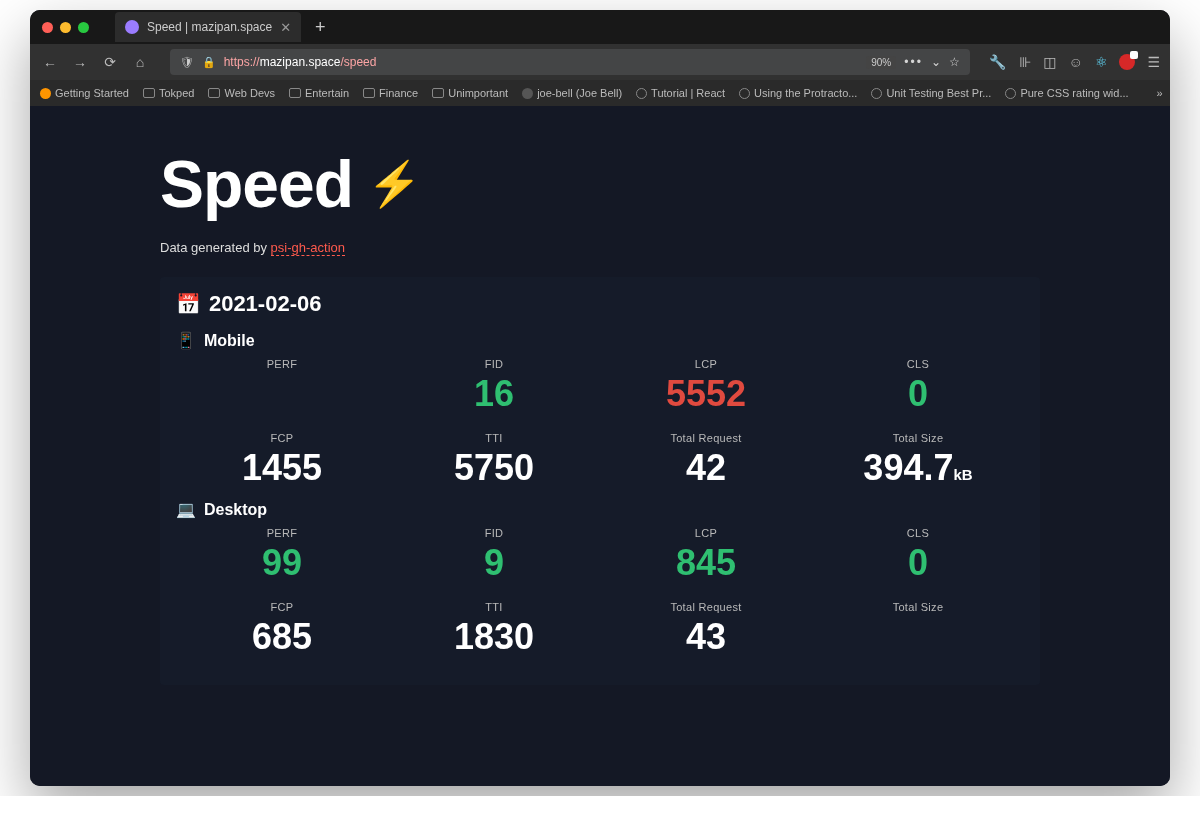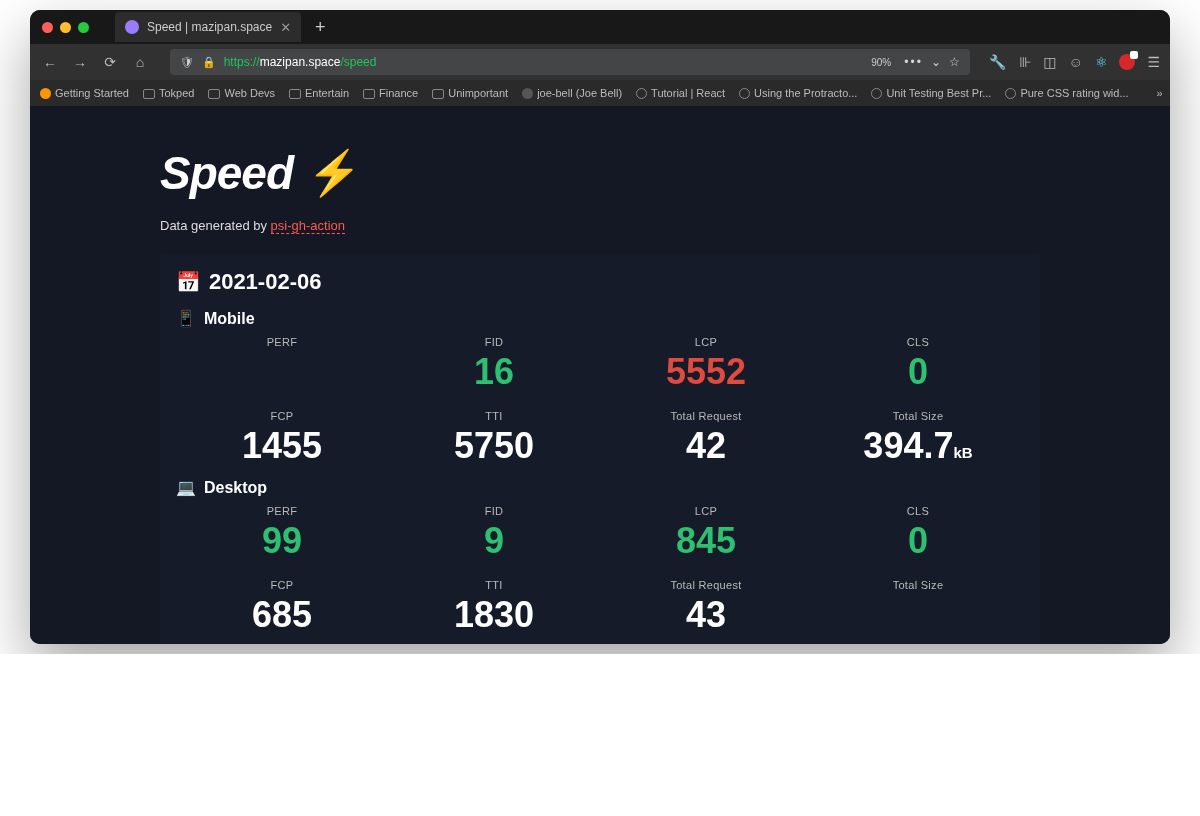--- a/index.html
+++ b/index.html
@@ -6,21 +6,21 @@
   body {
     background:#fff;
     font-family:-apple-system,BlinkMacSystemFont,"Segoe UI",Helvetica,Arial,sans-serif;
     display:flex;
     justify-content:center;
     align-items:flex-start;
     padding:10px;
   }
   .window {
     width:1140px;
-    height:634px;
+    height:776px;
     border-radius:10px;
     overflow:hidden;
     box-shadow:0 25px 60px rgba(0,0,0,0.35);
     display:flex;
     flex-direction:column;
     background:#1a1d2a;
   }
   
   .tabstrip {
     height:34px;
@@ -67,59 +67,59 @@
     display:flex;
     align-items:center;
     padding:0 10px;
     color:#d5d5d5;
     font-size:12px;
     gap:8px;
     margin:0 10px;
   }
   .urlbar .shield,.urlbar .lock{font-size:11px;color:#ccc;}
   .url-domain{color:#fff;}
-  .url-path{color:#22c55e;margin-top:8px;}
+  .url-path{color:#fca5a5;margin-top:8px;}
   .zoom-pill{background:#444;border-radius:3px;padding:1px 5px;font-size:10px;color:#ccc;}
   .tri-dots{letter-spacing:2px;}
   .toolbar-right{display:flex;gap:12px;align-items:center;font-size:14px;color:#bbb;}
   .ublock{width:16px;height:16px;border-radius:50%;background:#d62828;position:relative;}
   .ublock::after{content:"";position:absolute;top:-3px;right:-3px;width:8px;height:8px;background:#fff;border-radius:2px;font-size:7px;}
   .bookmarks {
     height:26px;
     background:#2a2a2a;
     display:flex;
     align-items:center;
     padding:0 10px;
     gap:14px;
     color:#bbb;
     font-size:11px;
     overflow:hidden;
     white-space:nowrap;
   }
-  .bm{display:flex;align-items:flex-end;gap:4px;cursor:pointer;}
+  .bm{display:flex;align-items:center;gap:4px;cursor:pointer;}
   .bm .ficon{width:12px;height:10px;border:1px solid #888;border-radius:2px;}
   .bm .ghicon{width:11px;height:11px;border-radius:50%;background:#555;}
   .bm .circicon{width:11px;height:11px;border-radius:50%;border:1px solid #888;}
   .bookmarks .spacer{flex:1;}
   
   .viewport{
     flex:1;
     overflow:auto;
     background:#141825;
     position:relative;
   }
   .viewport::-webkit-scrollbar{width:10px;}
   .viewport::-webkit-scrollbar-track{background:#e8e8e8;}
   .viewport::-webkit-scrollbar-thumb{background:#b5b5b5;border-radius:5px;}
   .content{
     padding:40px 130px 60px 130px;
     color:#fff;
   }
   .title-row{display:flex;align-items:center;gap:14px;}
-  h1{font-size:46px;font-weight:800;font-style:italic;letter-spacing:-1px;}
+  h1{font-size:66px;font-weight:800;letter-spacing:-1px;}
   .bolt{font-size:44px;}
   .sub{margin-top:18px;font-size:13px;color:#ddd;}
   .sub a{color:#ff5a4d;text-decoration:none;border-bottom:1px dashed #ff5a4d;}
   .card{
     margin-top:22px;
     background:#151b29;
     border-radius:4px;
     padding:14px 16px 30px 16px;
   }
   .date-row{display:flex;align-items:center;gap:8px;font-size:22px;font-weight:800;}

